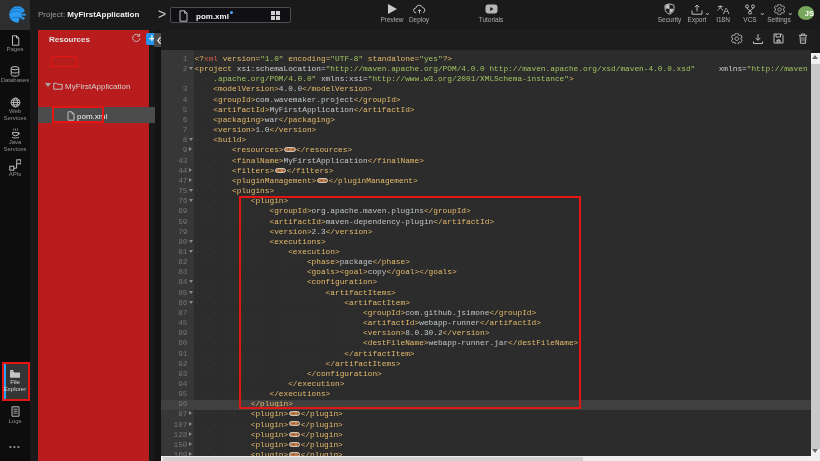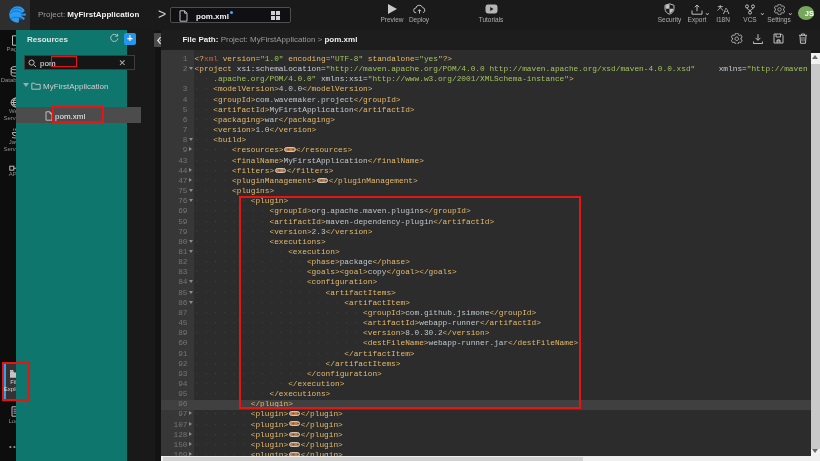--- a/index.html
+++ b/index.html
@@ -15,21 +15,21 @@
 .tbtn{position:absolute;top:3px;text-align:center;color:#cdcdcd}
 .tbtn .lb{font-size:6.5px;color:#aeaeae;margin-top:1px;white-space:nowrap}
 .caret{position:absolute;font-size:8px;color:#bbb;top:7.5px}
 #avatar{position:absolute;left:797.5px;top:5.8px;width:16.5px;height:14px;border-radius:50%;background:#76a75c;color:#fff;font-size:7.5px;font-weight:bold;text-align:right;line-height:16.5px}
 
 #sidebar{position:absolute;left:0;top:30px;width:30px;height:431px;background:#0d0d0d}
 .sbi{position:absolute;left:0;width:30px;text-align:center;color:#9d9d9d}
 .sbi .lb{font-size:6px;color:#8f8f8f;line-height:5.5px;margin-top:1.5px}
 #fe-active{position:absolute;left:4px;top:334px;width:25px;height:36.5px;background:#343434;border-left:2px solid #2aa4f4}
 
-#panel{position:absolute;left:16px;top:30px;width:111px;height:431px;background:#0f766e}
+#panel{position:absolute;left:38px;top:30px;width:111px;height:431px;background:#b91c1c}
 #panel h1{position:absolute;left:11px;top:4.5px;font-size:8px;color:#e3e3e3;font-weight:bold}
 #refresh{position:absolute;left:93px;top:3px}
 #plusbtn{position:absolute;left:108px;top:3px;width:12px;height:12px;background:#2596ed;border-radius:2px;color:#fff;font-size:10px;line-height:11px;text-align:center;font-weight:bold}
 #searchbox{position:absolute;left:8px;top:25px;width:111px;height:15px;background:#161616;border:1px solid #3e3e3e}
 #searchbox .txt{position:absolute;left:15px;top:3px;font-size:8px;color:#ececec}
 #searchbox .x{position:absolute;right:8px;top:1.5px;font-size:9px;color:#b5b5b5}
 .trow{position:absolute;left:0;width:125px;height:15px;font-size:8px;color:#cfcfcf}
 .trow .tx{position:absolute;top:3.5px}
 .arr-d{position:absolute;width:0;height:0;border-left:3.5px solid transparent;border-right:3.5px solid transparent;border-top:4.5px solid #a8a8a8}
 .arr-r{position:absolute;width:0;height:0;border-top:3.5px solid transparent;border-bottom:3.5px solid transparent;border-left:4.5px solid #a8a8a8}
@@ -257,30 +257,20 @@
 
 <div id="panel">
  <h1>Resources</h1>
  <div id="refresh">
       <svg width="10" height="10" viewBox="0 0 10 10" fill="none" stroke="#bdbdbd" stroke-width="1">
         <path d="M8.4 3A3.6 3.6 0 1 0 8.9 5.4" stroke-width="1"></path>
         <path d="M8.6 .8v2.4H6.2" stroke-width="1"></path>
       </svg>
     </div>
  <div id="plusbtn">+</div>
- <div id="searchbox">
-   <div style="position:absolute;left:3px;top:2.5px">
-        <svg width="9" height="9" viewBox="0 0 9 9" fill="none" stroke="#bdbdbd" stroke-width="1">
-          <circle cx="3.6" cy="3.6" r="2.6"></circle>
-          <path d="M5.6 5.6L8 8"></path>
-        </svg>
-      </div>
-   <div class="txt">pom</div>
-   <div class="x">✕</div>
- </div>
  <div id="selrow"></div>
  <div class="trow" style="top:48px">
    <div class="arr-d" style="left:7px;top:5px"></div>
    <div style="position:absolute;left:15px;top:4px">
         <svg width="10" height="8" viewBox="0 0 10 8" fill="none" stroke="#bdbdbd" stroke-width="1">
           <path d="M.8 1.2h3l.8 1.2h4.6v4.8H.8z"></path>
         </svg>
       </div>
    <div class="tx" style="left:27px">MyFirstApplication</div>
  </div>
@@ -296,21 +286,20 @@
 </div>
 
 <div id="gap"></div>
 <div id="collapse">
     <svg width="9" height="9" viewBox="0 0 9 9" style="margin:2.5px auto 0" fill="none" stroke="#e8e8e8" stroke-width="1.2">
       <path d="M4.6 1.2L1.8 4.5l2.8 3.3M7.8 1.2L5 4.5l2.8 3.3"></path>
     </svg>
   </div>
 
 <div id="pathbar">
- <div id="pathtxt"><b>File Path:</b> Project: MyFirstApplication &gt; <b>pom.xml</b></div>
  <div class="pbicon" style="left:570px">
       <svg width="11.5" height="11.5" viewBox="0 0 512 512">
         <path d="M487.4 315.7l-42.6-24.6c4.3-23.2 4.3-47 0-70.2l42.6-24.6c4.9-2.8 7.1-8.6 5.5-14-11.1-35.6-30-67.8-54.7-94.6-3.8-4.1-10-5.1-14.8-2.3L380.8 110c-17.9-15.4-38.5-27.3-60.8-35.1V25.8c0-5.6-3.9-10.5-9.4-11.7-36.7-8.2-74.3-7.8-109.2 0-5.5 1.2-9.4 6.1-9.4 11.7V75c-22.2 7.9-42.8 19.8-60.8 35.1L88.7 85.5c-4.9-2.8-11-1.9-14.8 2.3-24.7 26.7-43.6 58.9-54.7 94.6-1.7 5.4.6 11.2 5.5 14L67.3 221c-4.3 23.2-4.3 47 0 70.2l-42.6 24.6c-4.9 2.8-7.1 8.6-5.5 14 11.1 35.6 30 67.8 54.7 94.6 3.8 4.1 10 5.1 14.8 2.3l42.6-24.6c17.9 15.4 38.5 27.3 60.8 35.1v49.2c0 5.6 3.9 10.5 9.4 11.7 36.7 8.2 74.3 7.8 109.2 0 5.5-1.2 9.4-6.1 9.4-11.7v-49.2c22.2-7.9 42.8-19.8 60.8-35.1l42.6 24.6c4.9 2.8 11 1.9 14.8-2.3 24.7-26.7 43.6-58.9 54.7-94.6 1.7-5.4-.6-11.2-5.5-14zM256 336c-44.1 0-80-35.9-80-80s35.9-80 80-80 80 35.9 80 80-35.9 80-80 80z" fill="none" stroke="#c4c4c4" stroke-width="38"></path>
       </svg>
     </div>
  <div class="pbicon" style="left:591px">
       <svg width="12" height="12" viewBox="0 0 12 12" fill="none" stroke="#bdbdbd" stroke-width="1">
         <path d="M6 1.2v6M3.6 4.9L6 7.3l2.4-2.4"></path>
         <path d="M1.5 8.5v2h9v-2"></path>
       </svg>

